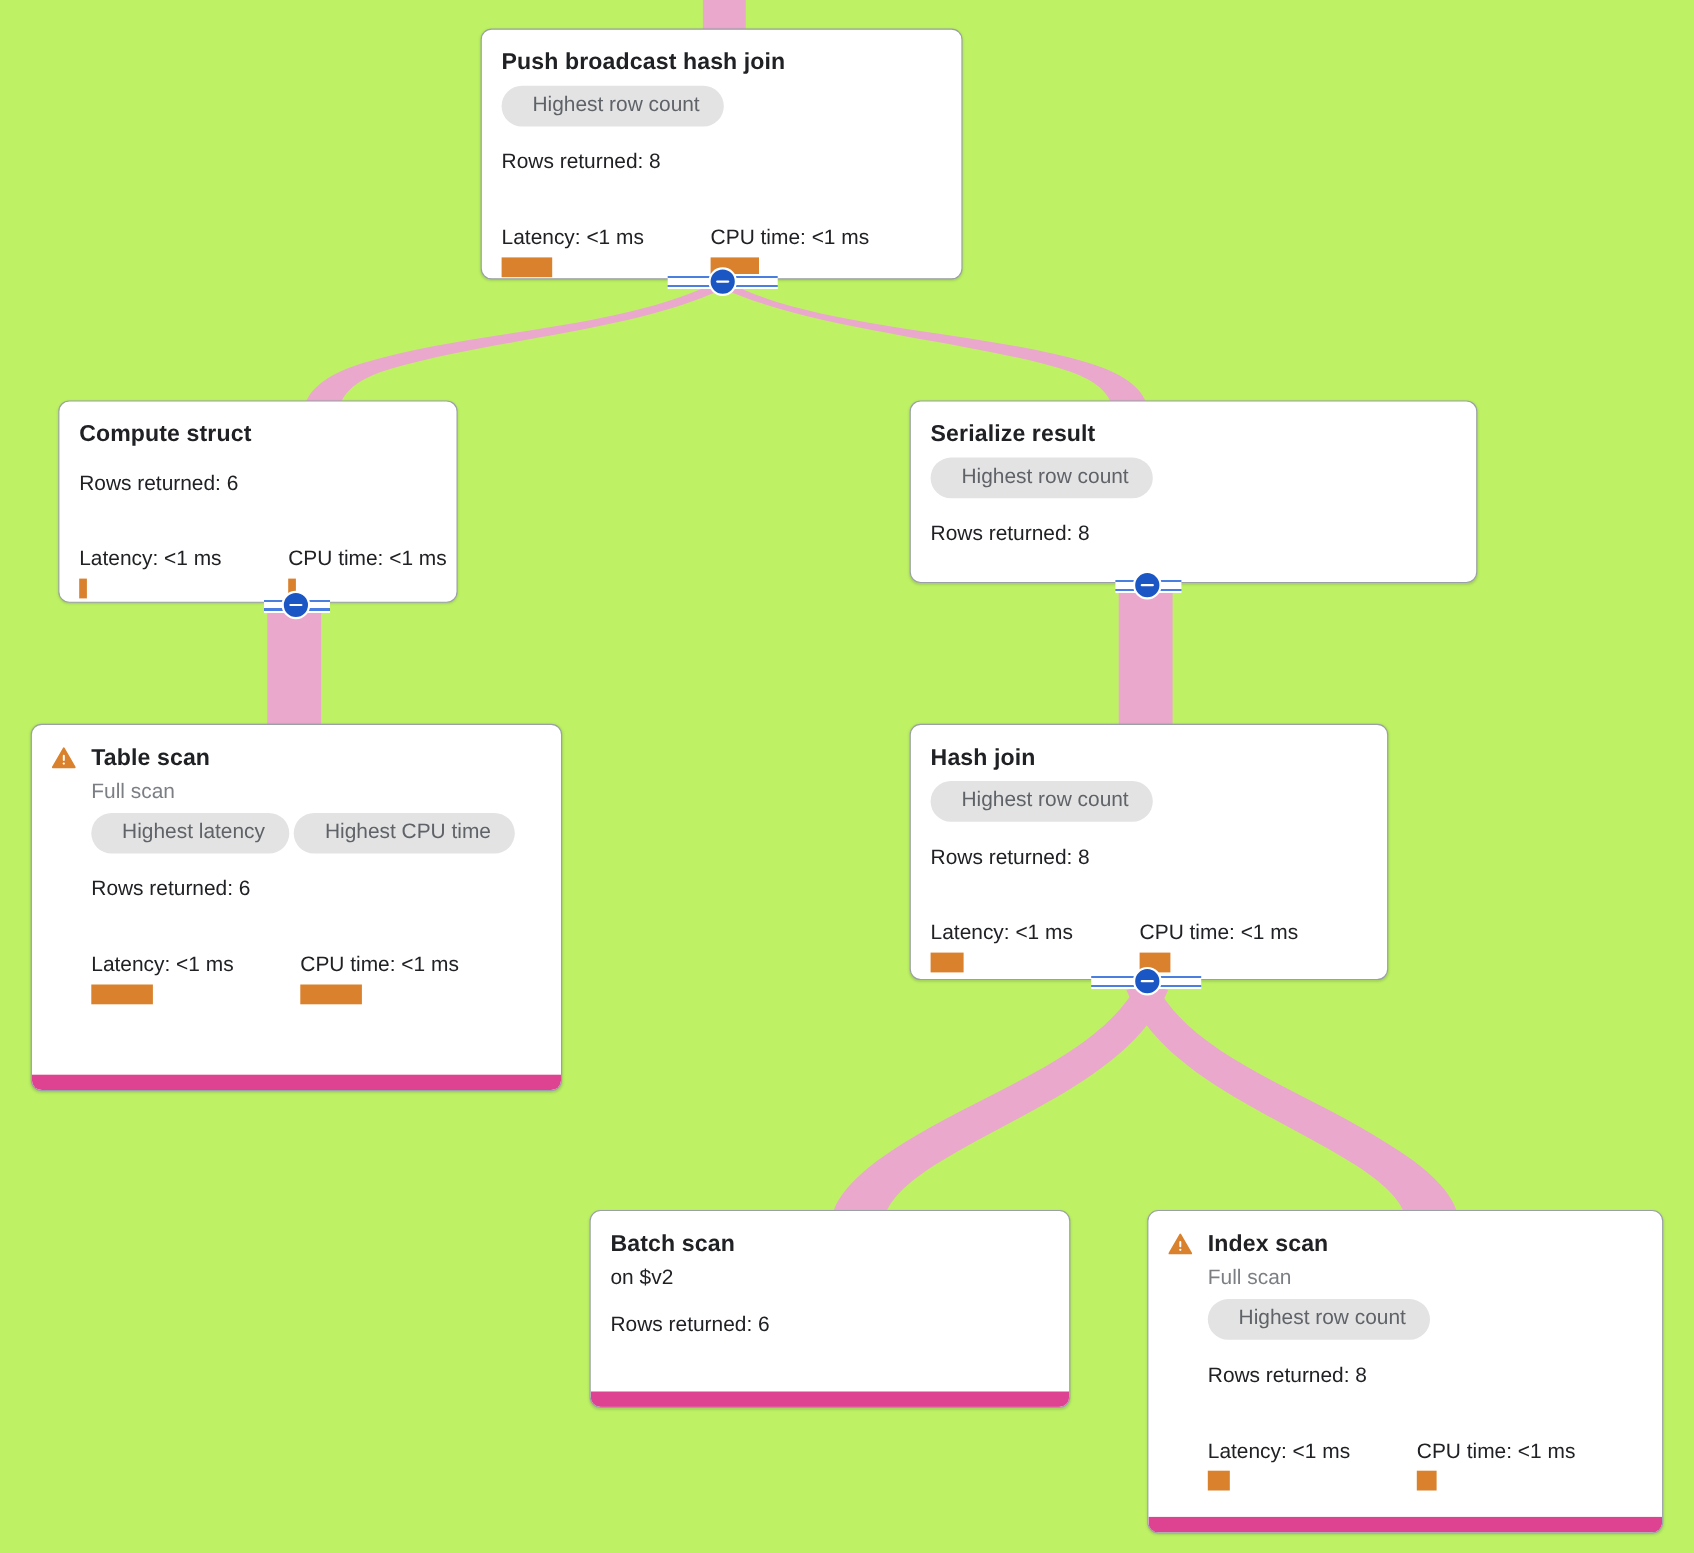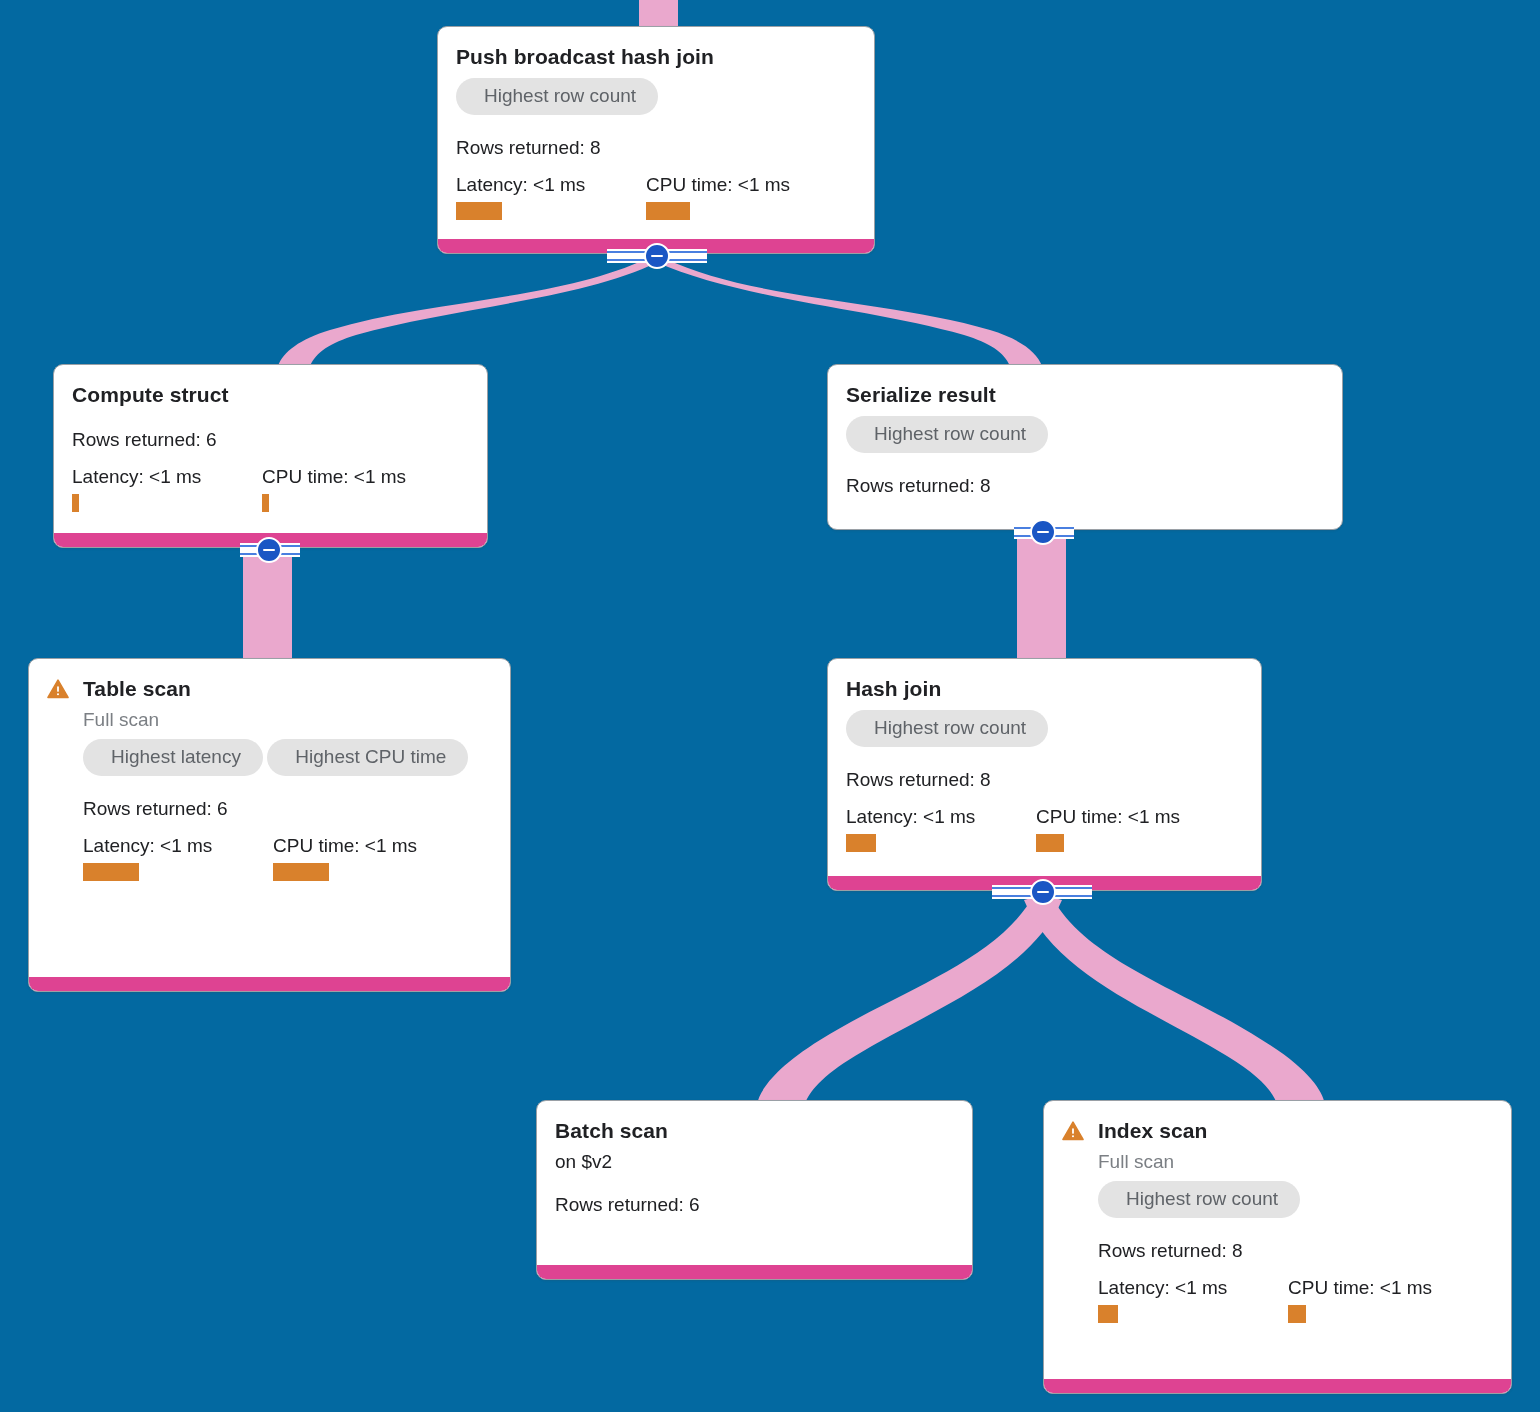--- a/index.html
+++ b/index.html
@@ -9,21 +9,21 @@
     background: #f1f3f4;
   }
   body {
     font-family: "Liberation Sans", sans-serif;
     -webkit-font-smoothing: antialiased;
   }
   #canvas {
     position: relative;
     width: 1540px;
     height: 1412px;
-    background: #0369a1;
+    background: #bef264;
     overflow: hidden;
     text-decoration: underline;
   }
   #edges {
     position: absolute;
     left: 0;
     top: 0;
     width: 1540px;
     height: 1412px;
     pointer-events: none;
@@ -110,20 +110,21 @@
     margin-top: 14px;
   }
   .metrics {
     display: flex;
     margin-top: 10px;
   }
   .metric {
     display: flex;
     flex-direction: column;
     align-items: flex-start;
+    margin-top: 32px;
   }
   .metric-label {
     font-size: 19px;
     color: #202124;
     line-height: 24px;
     white-space: nowrap;
   }
   .metric-bar {
     height: 18px;
     background: #d9812c;
@@ -233,21 +234,21 @@
           <span class="metric-label">CPU time: &lt;1 ms</span>
           <span class="metric-bar" style="width:44px;"></span>
         </div>
       </div>
     </div>
     <div class="node-bar"></div>
   </div>
   <div class="toggle-lines" style="left:607px; top:246px; width:100px;"></div>
   <div class="toggle" style="left:644px; top:243px;"></div>
 
-  <div class="node" style="left:53px; top:364px; width:435px; height:184px;">
+  <div class="node" style="left:53px; top:364px; width:363px; height:184px;">
     <div class="node-body">
       <div class="title-row">
         <span class="node-title">Compute struct</span>
       </div>
       <div class="rows">Rows returned: 6</div>
       <div class="metrics">
         <div class="metric" style="width:190px;">
           <span class="metric-label">Latency: &lt;1 ms</span>
           <span class="metric-bar" style="width:7px;"></span>
         </div>

